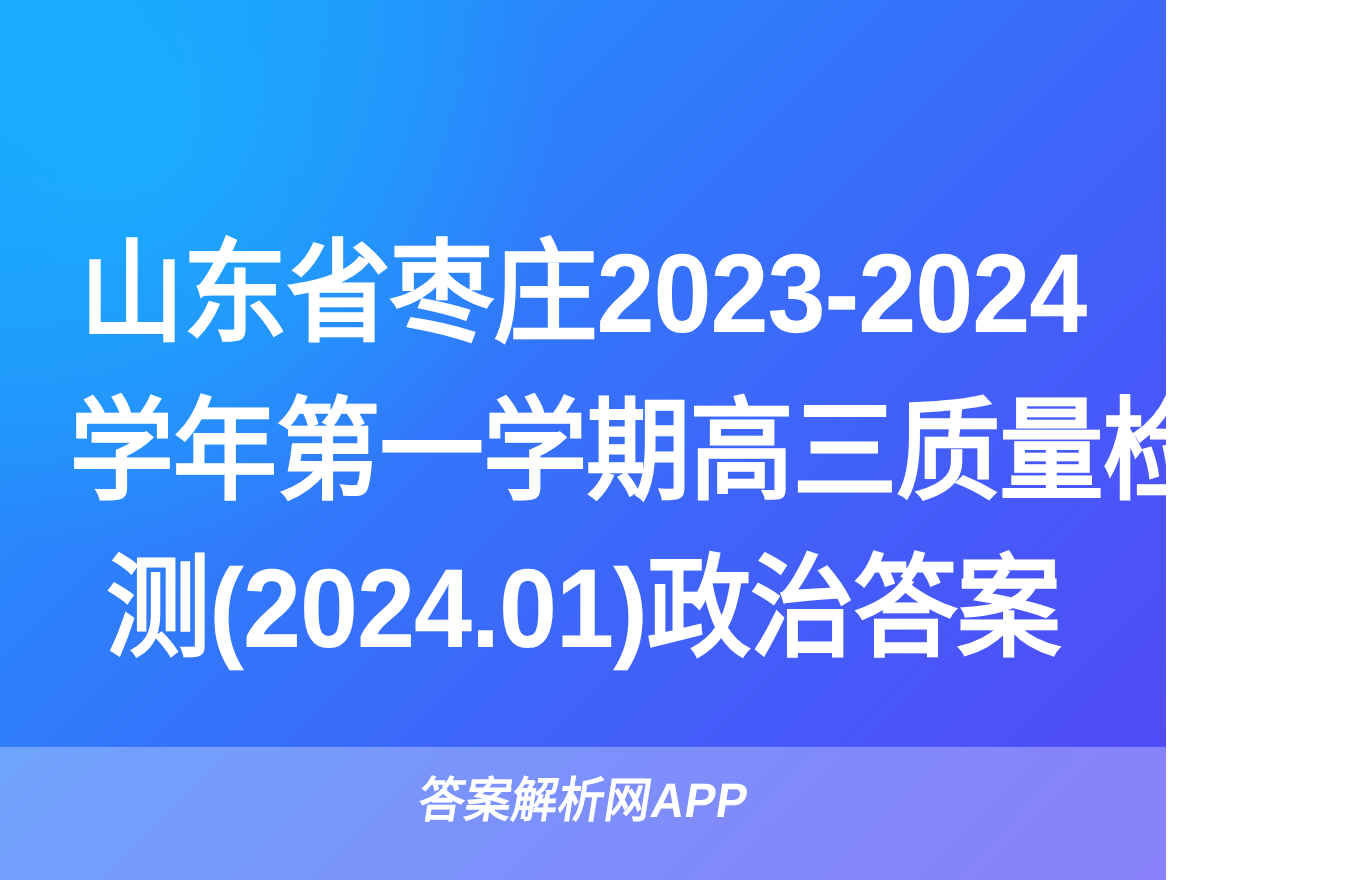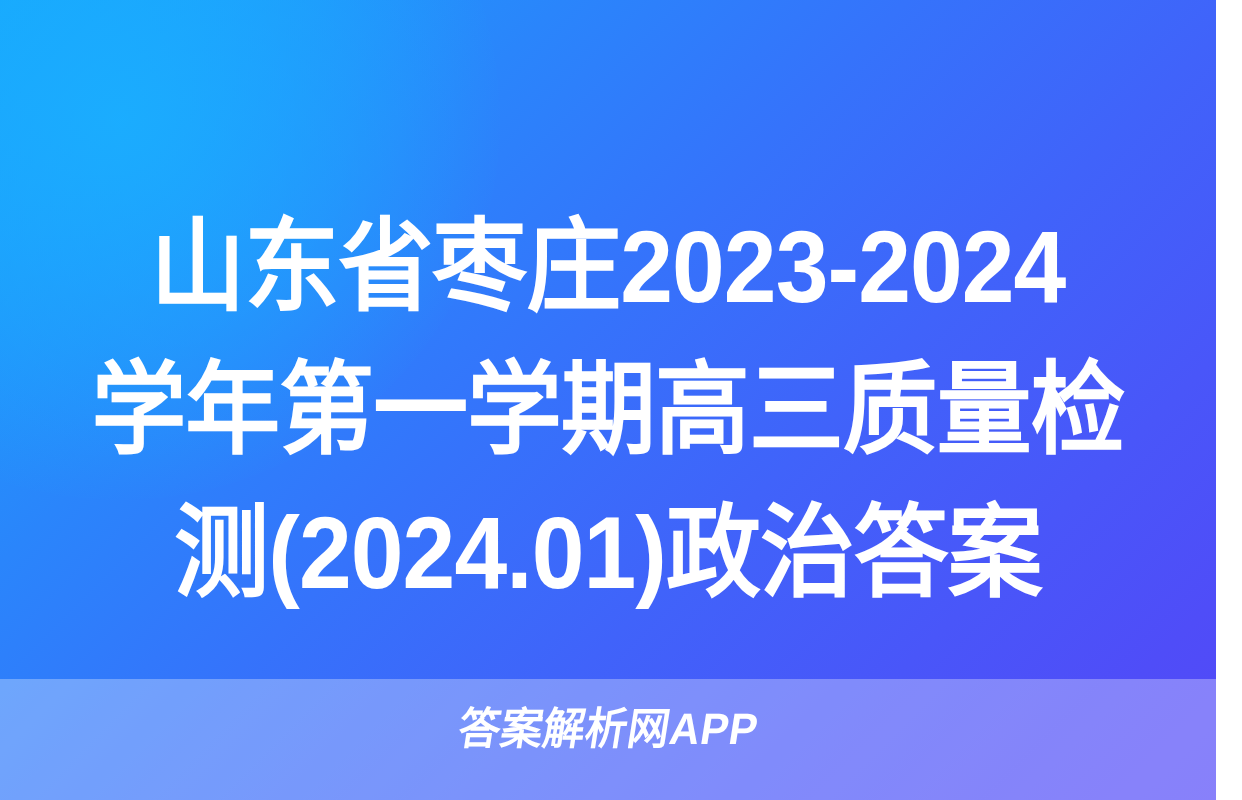--- a/index.html
+++ b/index.html
@@ -4,21 +4,21 @@
 <title>Exam Answer Cover Banner</title>
 <style>
   html, body {
     margin: 0;
     padding: 0;
     background: #ffffff;
   }
 
   #banner {
     position: relative;
-    width: 1216px;
+    width: 1060px;
     height: 800px;
     overflow: hidden;
     font-family: "Liberation Sans", "DejaVu Sans", sans-serif;
     -webkit-font-smoothing: antialiased;
   }
 
   
   #gradient-bg {
     position: absolute;
     inset: 0;

